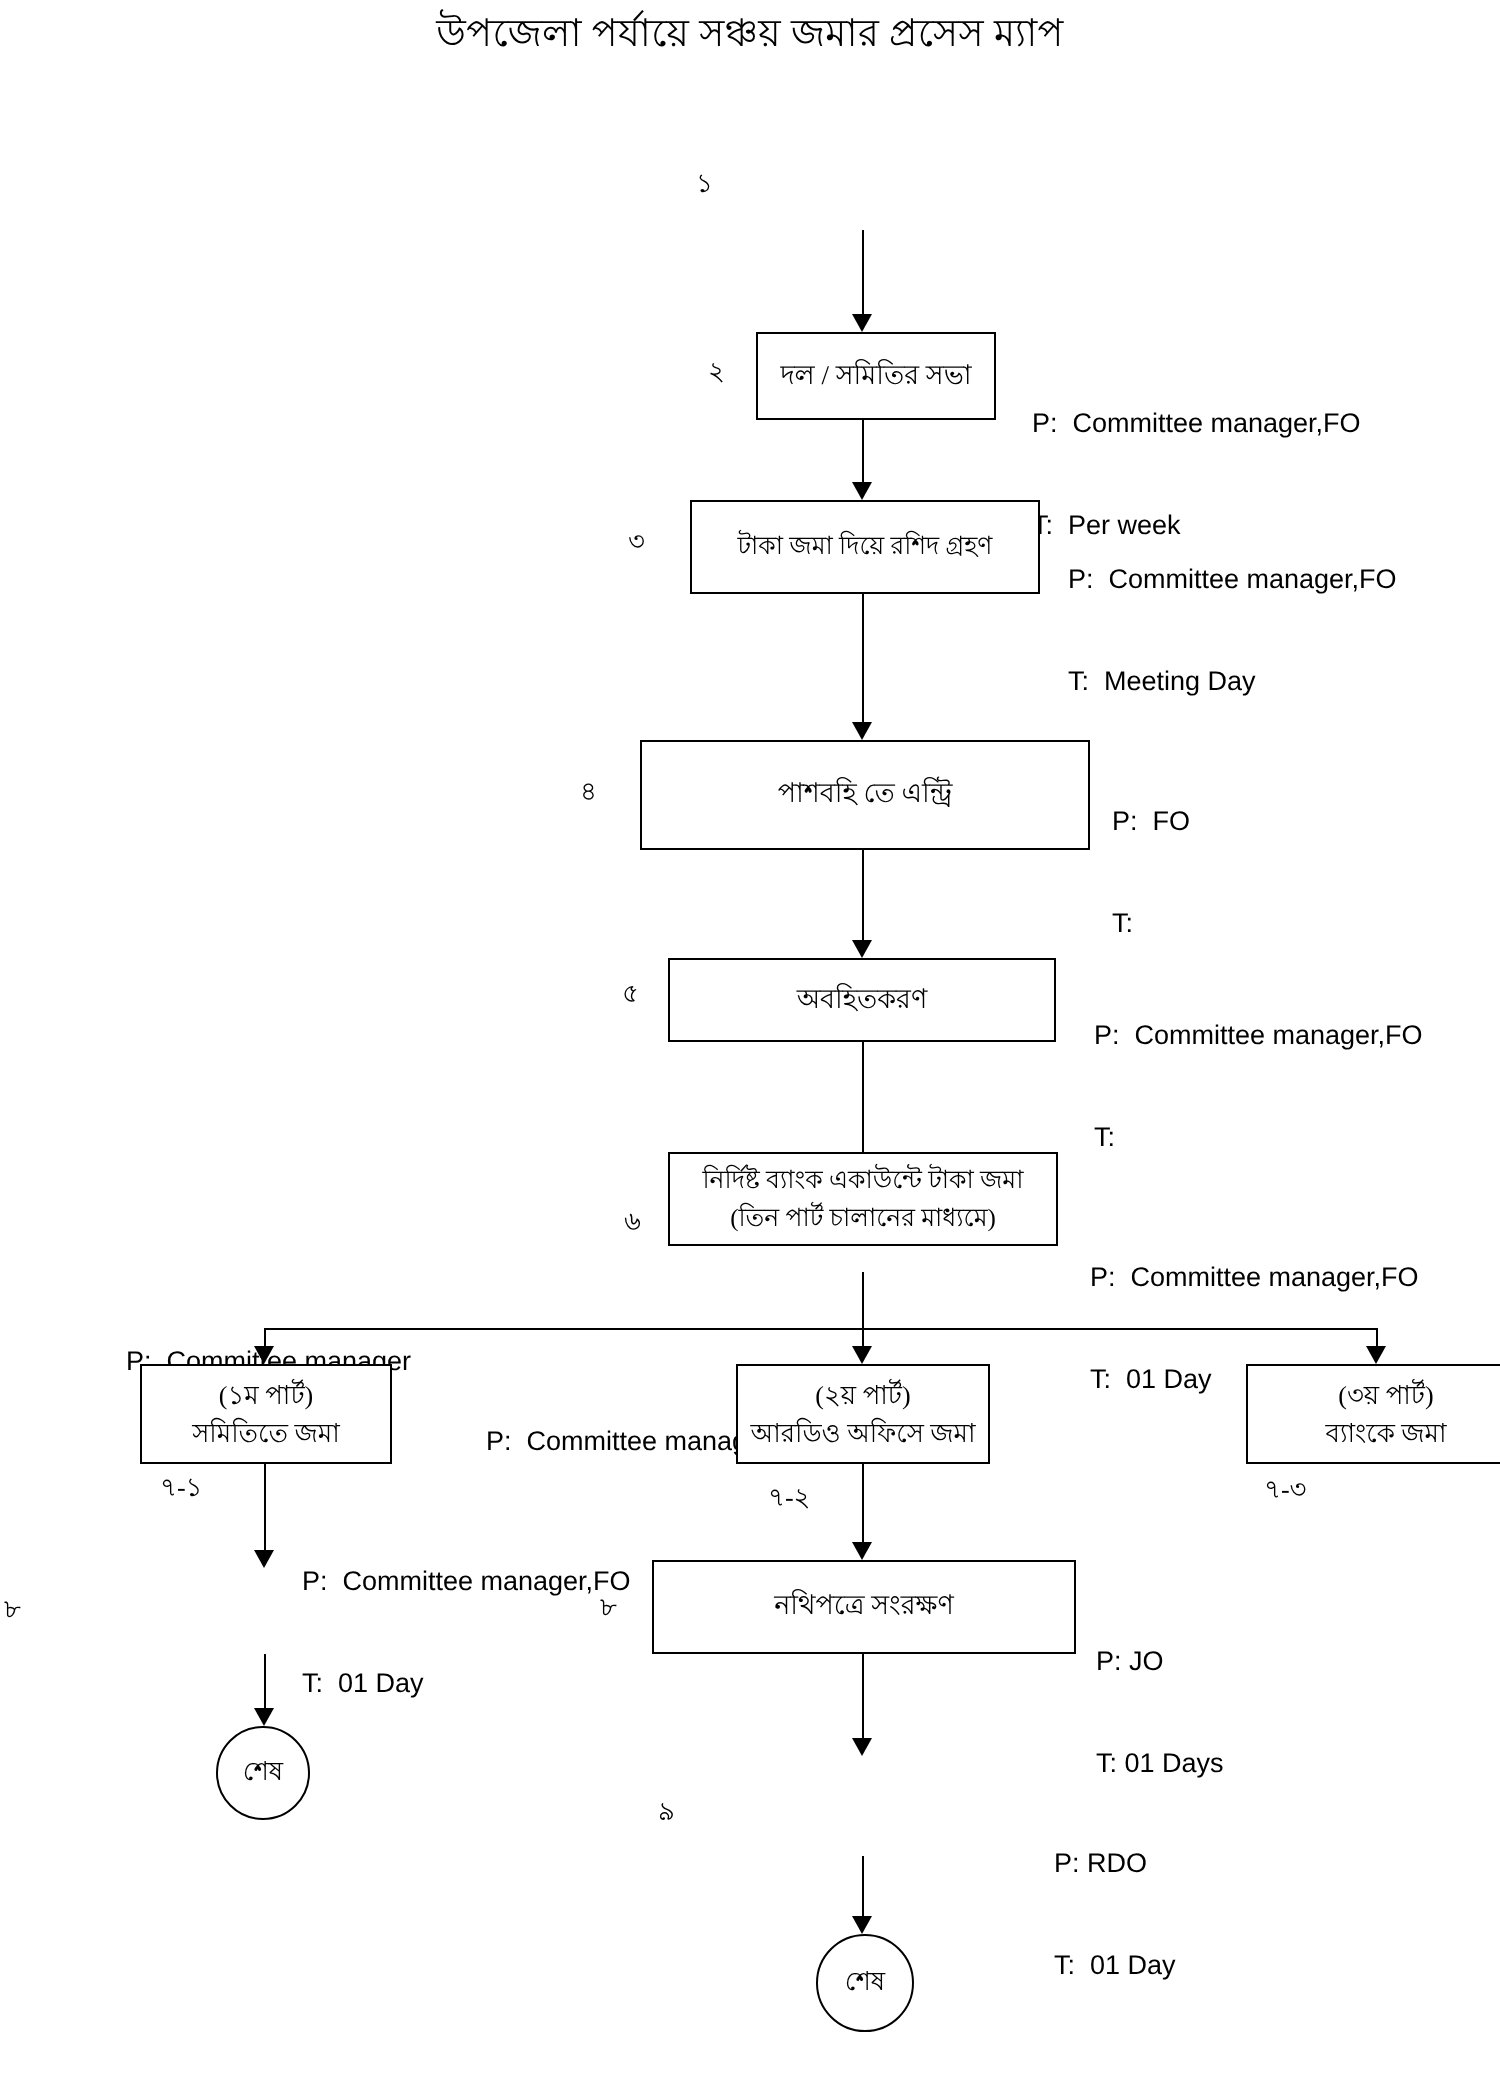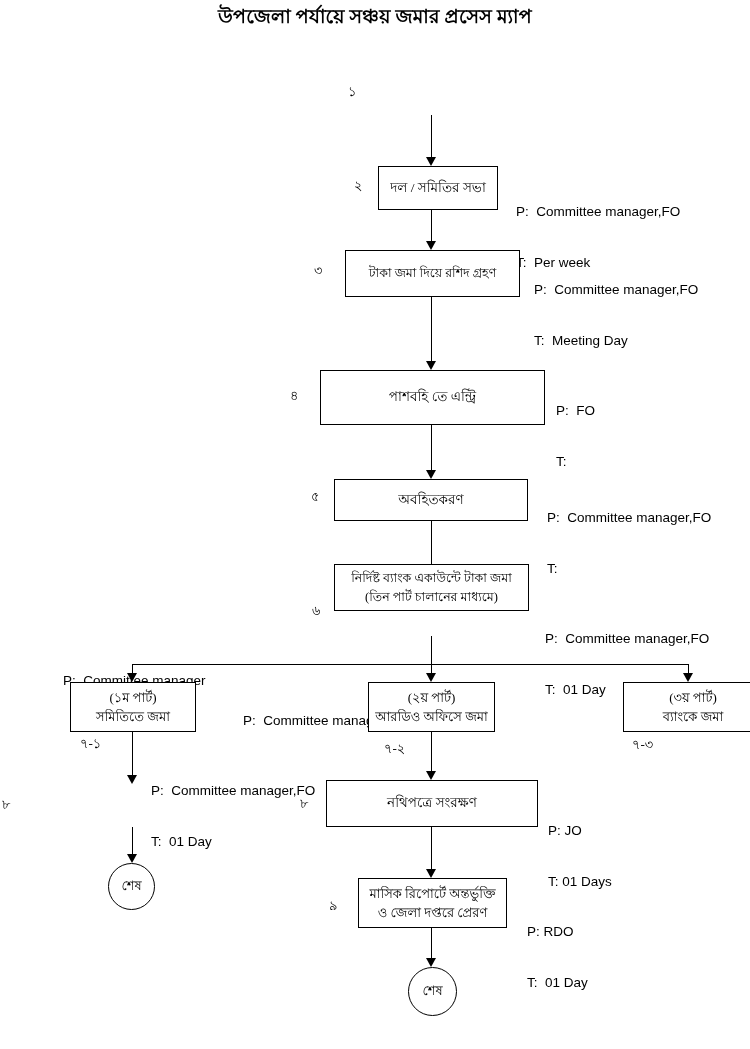--- a/index.html
+++ b/index.html
@@ -2,21 +2,21 @@
 <html><head>
 <meta charset="utf-8">
 <style>
   html,body{margin:0;padding:0;background:#ffffff;}
   .canvas{
     position:relative;width:750px;height:1049px;background:#ffffff;
     font-family:"Liberation Serif", serif;color:#000;overflow:hidden;
   }
   .title{
     position:absolute;left:0;top:2px;width:750px;text-align:center;
-    font-size:19px;font-weight:bold;letter-spacing:.2px;
+    font-size:19px;font-weight:normal;letter-spacing:.2px;
   }
   .box{
     position:absolute;border:1px solid #000;background:#fff;
     display:flex;flex-direction:column;align-items:center;justify-content:center;
     text-align:center;font-size:13.5px;line-height:1.5;box-sizing:border-box;
   }
   .circle{
     position:absolute;border:1px solid #000;border-radius:50%;background:#fff;
     display:flex;align-items:center;justify-content:center;font-size:13px;box-sizing:border-box;
   }
@@ -82,21 +82,21 @@
     <div>অবহিতকরণ</div>
   </div>
   <div class="annot" style="left:547px;top:474px">
     <div>P:  Committee manager,FO</div>
     <div>T:</div>
   </div>
   <i class="vl" style="left:431px;top:521px;height:59px"></i>
   <i class="ah" style="left:426px;top:580px"></i>
 
   <span class="step" style="left:312px;top:601px">৬</span>
-  <div class="box" style="left:334px;top:564px;width:195px;height:47px;font-size:12.5px">
+  <div class="box" style="left:334px;top:576px;width:195px;height:47px;font-size:12.5px">
     <div>নির্দিষ্ট ব্যাংক একাউন্টে টাকা জমা</div>
     <div>(তিন পার্ট চালানের মাধ্যমে)</div>
   </div>
   <div class="annot" style="left:545px;top:595px">
     <div>P:  Committee manager,FO</div>
     <div>T:  01 Day</div>
   </div>
 
   <div class="annot" style="left:63px;top:637px">
     <div>P:  Committee manager</div>
@@ -149,24 +149,20 @@
     <div>নথিপত্রে সংরক্ষণ</div>
   </div>
   <div class="annot" style="left:548px;top:787px">
     <div>P: JO</div>
     <div>T: 01 Days</div>
   </div>
   <i class="vl" style="left:431px;top:827px;height:42px"></i>
   <i class="ah" style="left:426px;top:869px"></i>
 
   <span class="step" style="left:329px;top:896px">৯</span>
-  <div class="box" style="left:358px;top:878px;width:149px;height:50px;font-size:13px">
-    <div>মাসিক রিপোর্টে অন্তর্ভুক্তি</div>
-    <div>ও জেলা দপ্তরে প্রেরণ</div>
-  </div>
   <div class="annot" style="left:527px;top:888px">
     <div>P: RDO</div>
     <div>T:  01 Day</div>
   </div>
   <i class="vl" style="left:431px;top:928px;height:30px"></i>
   <i class="ah" style="left:426px;top:958px"></i>
   <div class="circle" style="left:408px;top:967px;width:49px;height:49px">
     <span>শেষ</span>
   </div>
 

